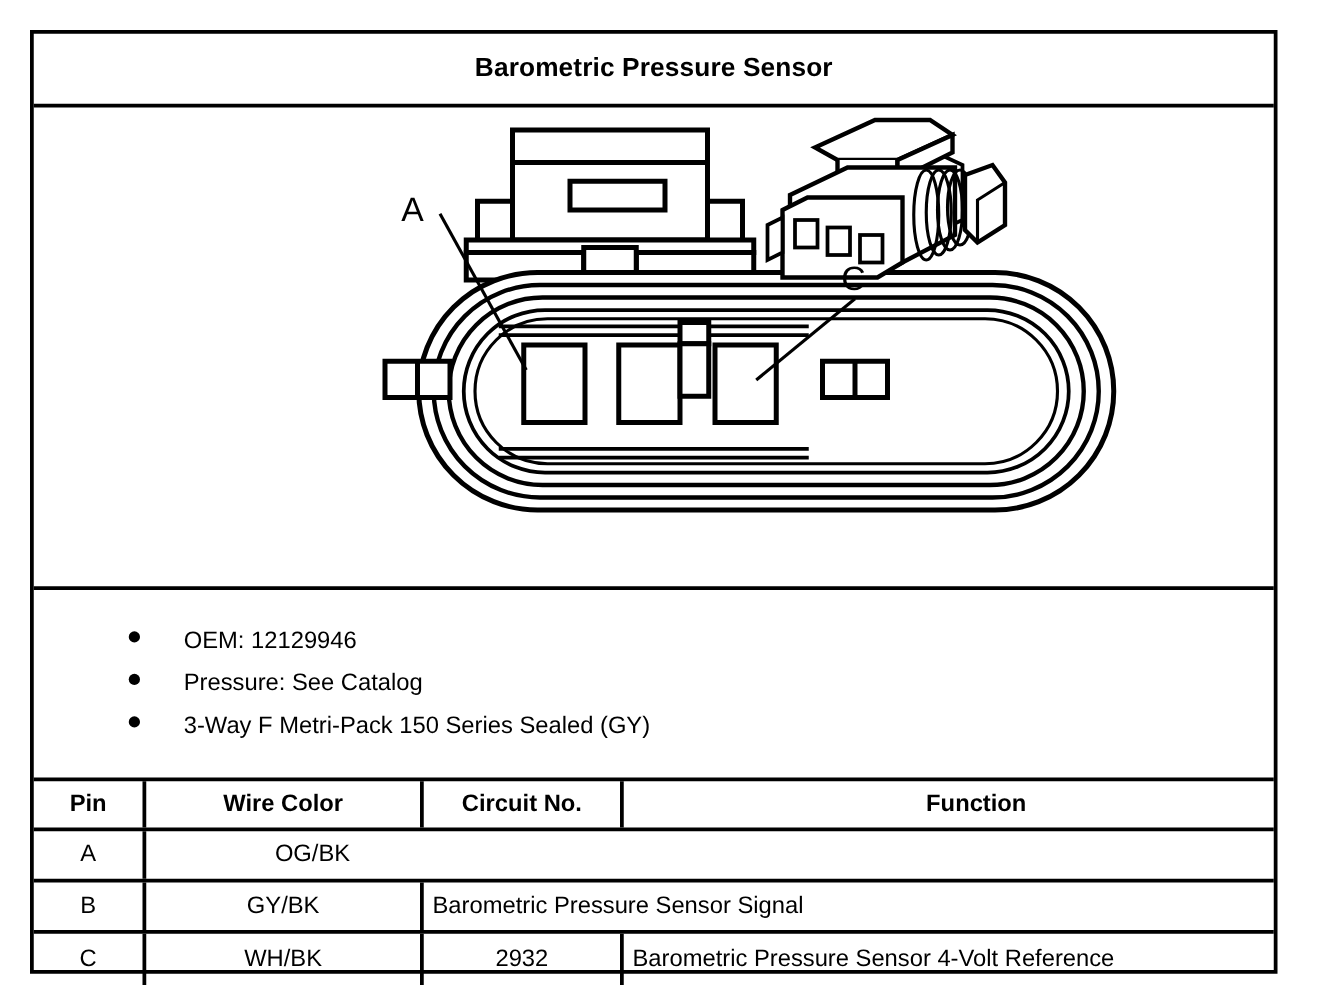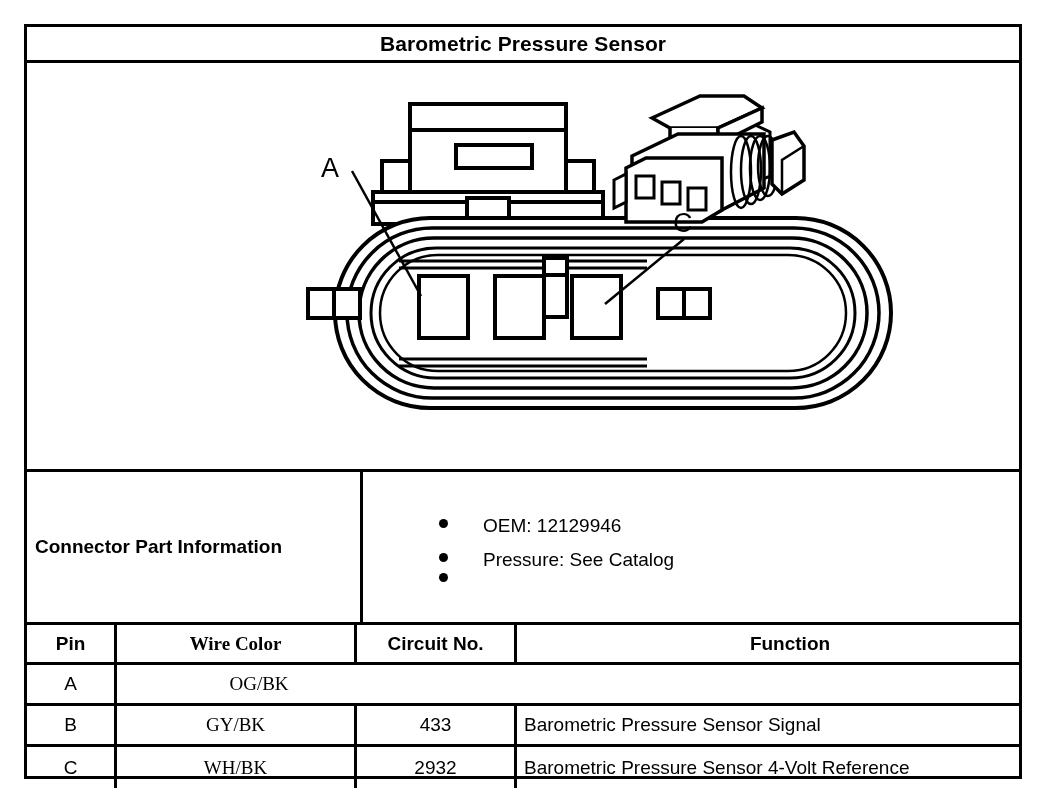--- a/index.html
+++ b/index.html
@@ -33,21 +33,21 @@
     box-sizing: border-box;
     background: #fff;
   }
 
   
   .title-bar {
     position: absolute;
     left: 0;
     top: 0;
     width: 100%;
-    height: 36px;
+    height: 59px;
     box-sizing: border-box;
     border-bottom: 3px solid #000;
     display: flex;
     align-items: center;
     justify-content: center;
   }
   .title-text {
     font-size: 21px;
     font-weight: bold;
     letter-spacing: 0.1px;
@@ -137,21 +137,21 @@
     border-bottom: 3px solid #000;
     height: 41px;
   }
   .pt-row:last-child {
     border-bottom: none;
   }
   .pt-row.header {
     height: 40px;
   }
   .c-pin    { width: 90px; }
-  .c-wire   { width: 240px; font-family: Liberation Serif, serif; }
+  .c-wire   { width: 222px; }
   .c-circ   { width: 160px; }
   .c-func   { flex: 1; }
 
   .pt-cell {
     box-sizing: border-box;
     border-right: 3px solid #000;
     display: flex;
     align-items: center;
     justify-content: center;
     font-size: 19px;
@@ -265,34 +265,32 @@
             <path d="M2 120 L14 114 L14 142 L2 148 Z" fill="#fff" stroke-width="3"></path>
           </g>
         </g>
 
         <text x="294" y="105" font-family="Liberation Sans, sans-serif" font-size="27" fill="#000">A</text>
         <text x="646" y="160" font-family="Liberation Sans, sans-serif" font-size="27" fill="#000">C</text>
       </svg>
     </div>
 
     <div class="cpi-row">
-      <div class="cpi-label-cell">
-        <span class="cpi-label-text">Connector Part Information</span>
-      </div>
       <div class="cpi-list-cell">
         <div class="cpi-item">
           <span class="cpi-bullet"></span>
           <span>OEM: 12129946</span>
         </div>
         <div class="cpi-item">
           <span class="cpi-bullet"></span>
           <span>Pressure: See Catalog</span>
         </div>
         <div class="cpi-item">
           <span class="cpi-bullet"></span>
+          <span>3-Way F Metri-Pack 150 Series Sealed (GY)</span>
         </div>
       </div>
     </div>
 
     <div class="pin-table">
 
       <div class="pt-row header">
         <div class="pt-cell c-pin">Pin</div>
         <div class="pt-cell c-wire">Wire Color</div>
         <div class="pt-cell c-circ">Circuit No.</div>
@@ -300,21 +298,20 @@
       </div>
 
       <div class="pt-row">
         <div class="pt-cell c-pin">A</div>
         <div class="pt-cell c-wire">OG/BK</div>
       </div>
 
       <div class="pt-row">
         <div class="pt-cell c-pin">B</div>
         <div class="pt-cell c-wire">GY/BK</div>
-        <div class="pt-cell c-circ">433</div>
         <div class="pt-cell c-func left">Barometric Pressure Sensor Signal</div>
       </div>
 
       <div class="pt-row">
         <div class="pt-cell c-pin">C</div>
         <div class="pt-cell c-wire">WH/BK</div>
         <div class="pt-cell c-circ">2932</div>
         <div class="pt-cell c-func left">Barometric Pressure Sensor 4-Volt Reference</div>
       </div>
 

